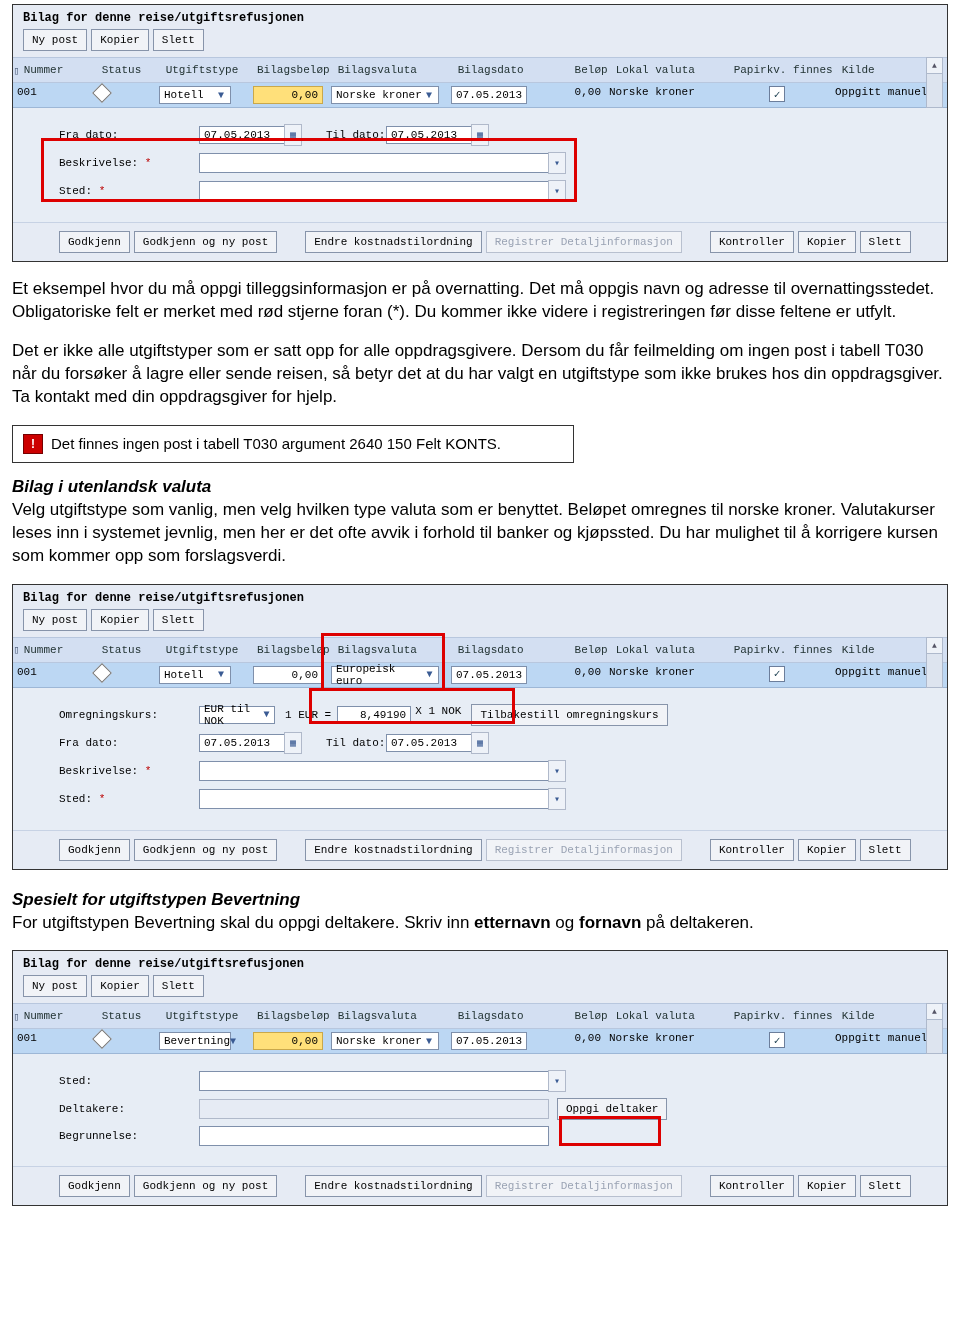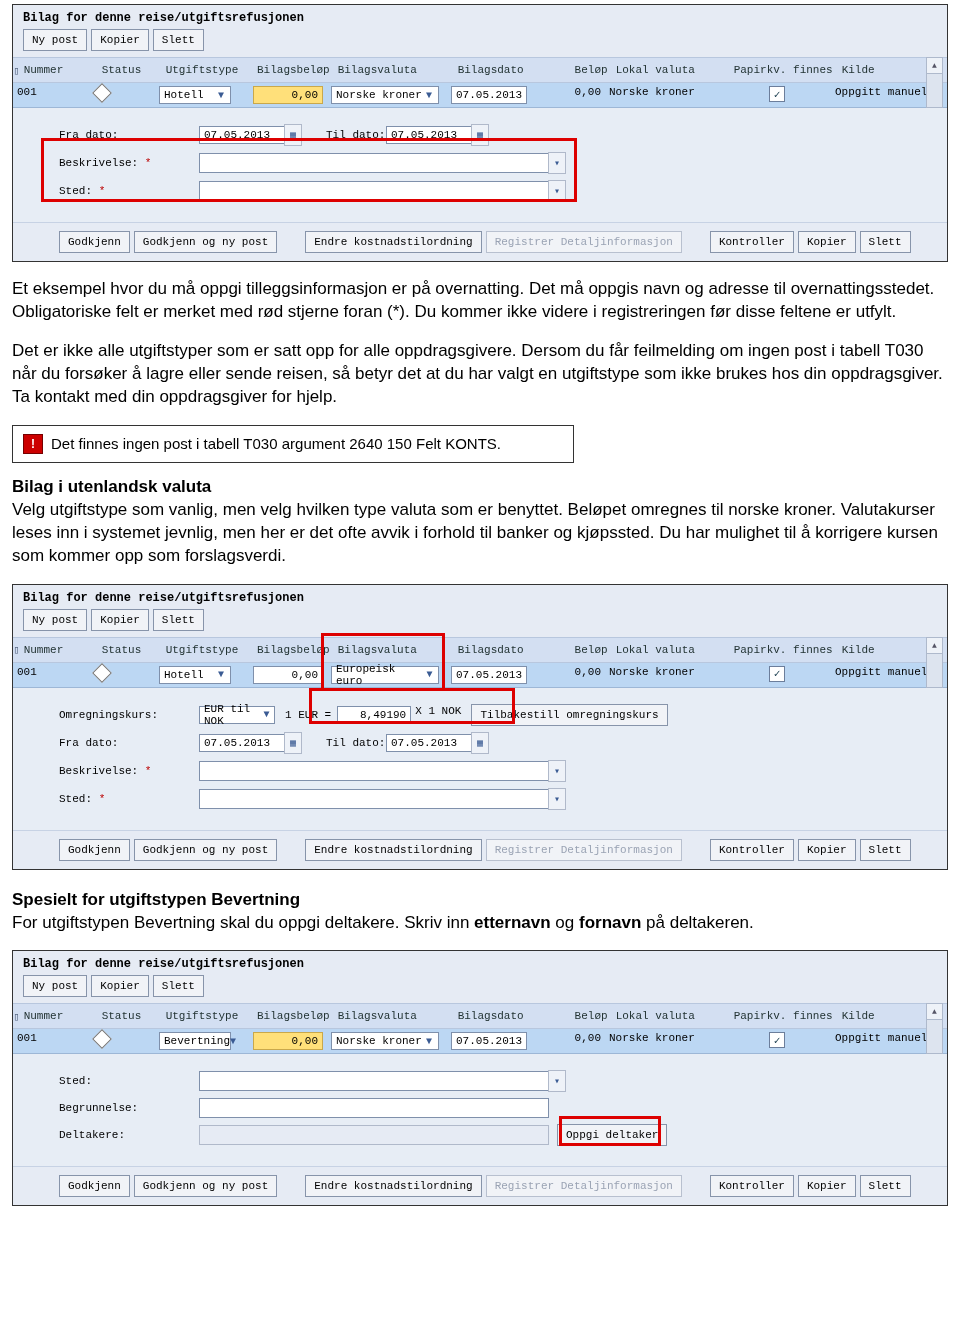--- a/index.html
+++ b/index.html
@@ -1,18 +1,18 @@
 <!DOCTYPE html>
 <html><head>
 <meta charset="utf-8">
 <style>
   body { font-family: Arial, Helvetica, sans-serif; font-size: 15px; color:#000; margin:0; padding:0; background:#fff; }
   .page { width:960px; margin:0 auto; padding:0 8px 40px 8px; box-sizing:border-box; }
   .doc-text { margin:16px 4px; line-height:1.35; font-size:17px; }
-  .doc-heading { font-weight:bold; margin:6px 4px 0 4px; font-size:17px; }
+  .doc-heading { font-weight:bold; margin:6px 4px 0 4px; font-size:17px;font-style:italic; }
 
   .panel-box { border:1px solid #333; margin:4px; background:#e6ebf4; font-size:11px; }
   .panel-title { background:#e6ebf4; font-weight:bold; padding:6px 10px 4px 10px; font-size:12px; }
   .panel-toolbar { padding:0 10px 6px 10px; display:flex; gap:4px; }
   .sap-btn { background:#f1f3f7; border:1px solid #8794aa; padding:4px 8px; font-size:11px; cursor:pointer; }
   .sap-btn.disabled { color:#9aa3b4; border-color:#b8c0cf; }
   .htable { display:flex; align-items:stretch; background:#d3dff2; border-top:1px solid #b8c7de; border-bottom:1px solid #b8c7de; font-size:11px; }
   .htable .sel-col { width:22px; display:flex; align-items:center; justify-content:center; color:#5a6a86; }
   .htable .hcell { padding:6px 4px; color:#233; flex:0 0 auto; }
   .row { display:flex; align-items:flex-start; background:#bcd7f3; border-bottom:1px solid #9db7d6; font-size:11px; }
@@ -324,29 +324,29 @@
         </div>
   </div>
 
   <div class="details inner-rel">
     <div class="form-row">
       <label>Sted:</label>
       <div class="val-input"></div>
       <div class="f4">▾</div>
     </div>
     <div class="form-row">
-      <label>Begrunnelse:</label>
-      <div class="val-input"></div>
-    </div>
-    <div class="form-row">
       <label>Deltakere:</label>
       <div class="val-input" style="background:#e6ebf4;border-color:#b0b9ca"></div>
       <div style="width:8px"></div>
       <div class="sap-btn">Oppgi deltaker</div>
     </div>
+    <div class="form-row">
+      <label>Begrunnelse:</label>
+      <div class="val-input"></div>
+    </div>
     <div class="red-frame" style="left:546px; top:62px; width:96px; height:24px;"></div>
   </div>
   <div class="action-bar">
     <div class="sap-btn">Godkjenn</div>
     <div class="sap-btn">Godkjenn og ny post</div>
     <div style="width:20px"></div>
     <div class="sap-btn">Endre kostnadstilordning</div>
     <div class="sap-btn disabled">Registrer Detaljinformasjon</div>
     <div style="width:20px"></div>
     <div class="sap-btn">Kontroller</div>

